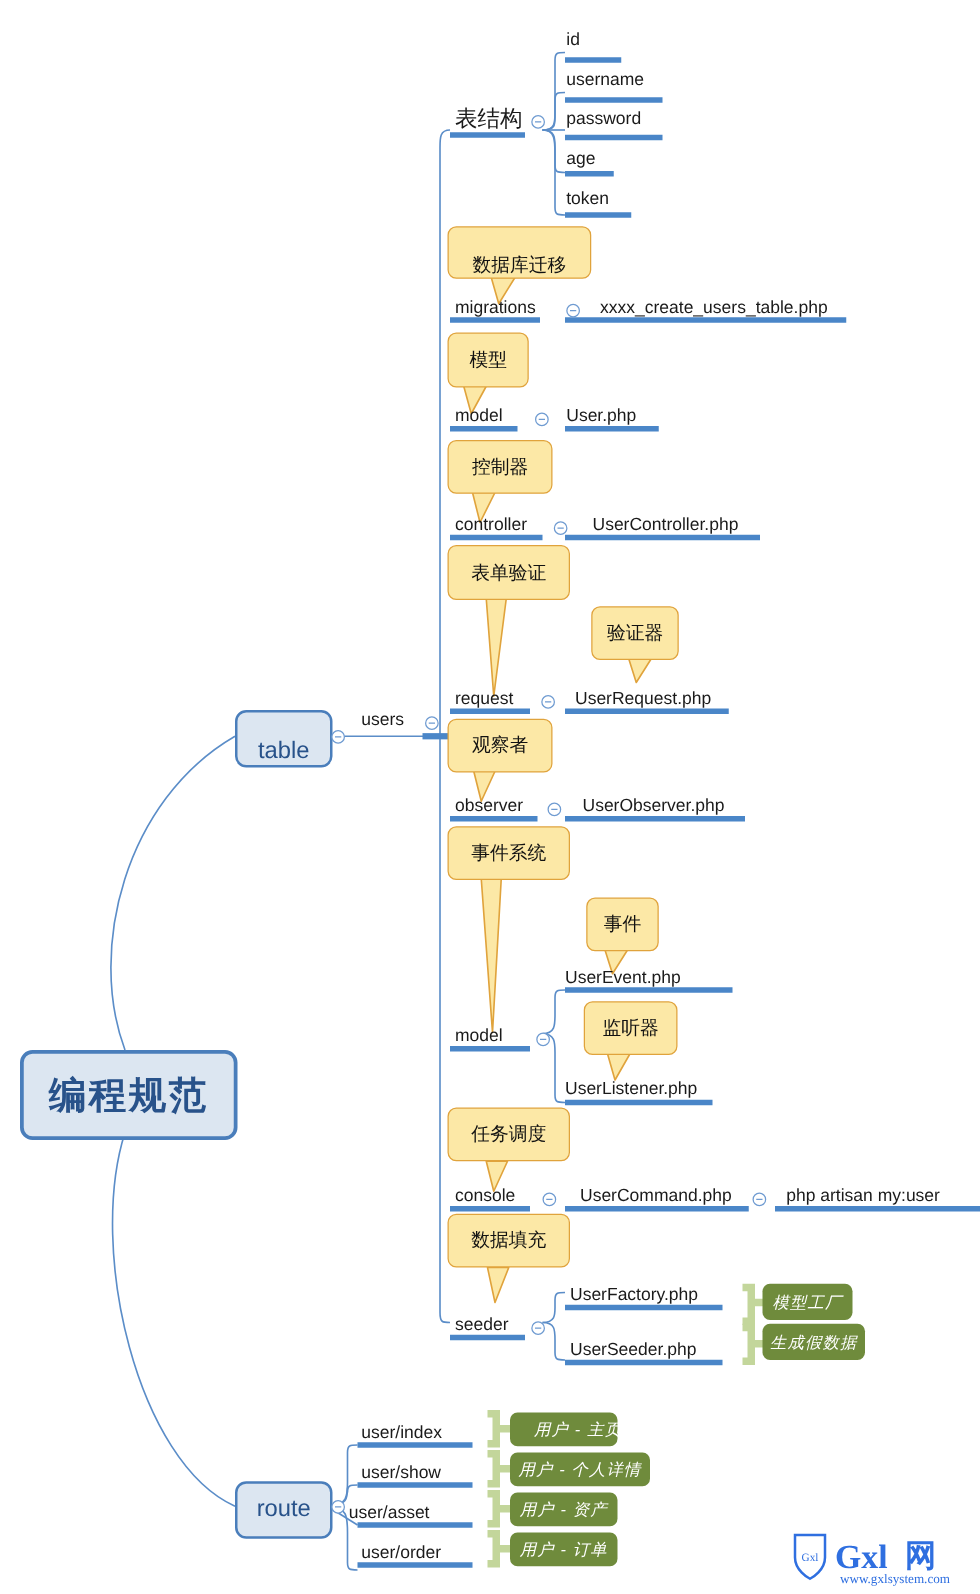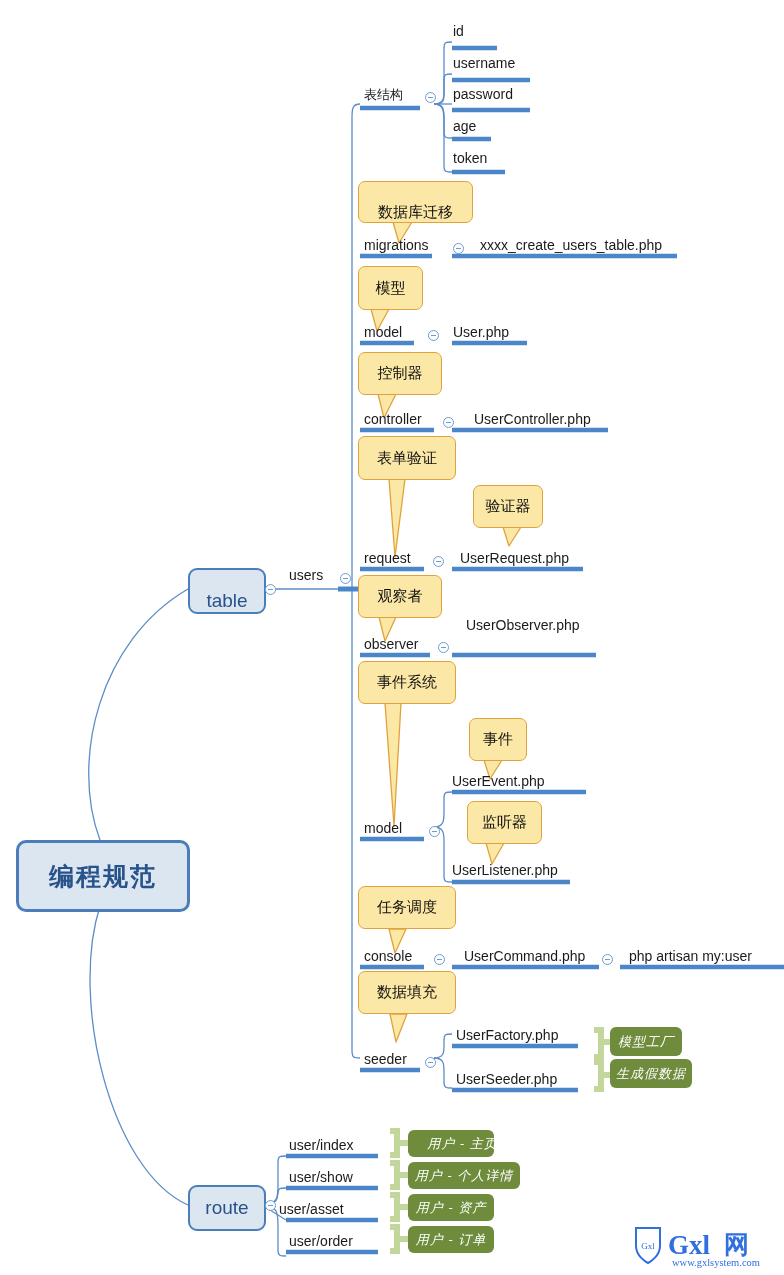--- a/index.html
+++ b/index.html
@@ -4,28 +4,28 @@
 <style>
   html,body{margin:0;padding:0;background:#ffffff;}
   body{width:784px;height:1275px;position:relative;overflow:hidden;
        font-family:"Liberation Sans","DejaVu Sans",sans-serif;}
   #stage{position:absolute;left:0;top:0;width:784px;height:1275px;}
   svg.layer{position:absolute;left:0;top:0;width:784px;height:1275px;overflow:visible;}
   .node{position:absolute;white-space:nowrap;}
 
   
   .topic{font-size:14px;color:#1a1a1a;line-height:18px;}
-  .topic.cn{font-size:13px;}
+  .topic.cn{font-size:18px;}
 
   
   .capsule{
     background:#dce6f1;border:3px solid #4a7ebb;border-radius:10px;
     color:#28528a;display:flex;align-items:center;justify-content:center;
   }
-  .capsule.root{font-size:25px;font-weight:bold;letter-spacing:2px;}
+  .capsule.root{font-size:30px;font-weight:bold;letter-spacing:2px;}
   .capsule.branch{font-size:19px;font-weight:normal;border-width:2px;border-radius:9px;}
 
   
   .callout{
     background:#fce8a6;border:1.4px solid #e5a githubdummy;
   }
   .callout{
     background:#fce8a6;border:1.4px solid #e0a33c;border-radius:7px;
     color:#111;font-size:15px;display:flex;align-items:center;justify-content:center;
     box-sizing:border-box;
@@ -266,21 +266,21 @@
     <span>UserRequest.php</span>
   </div>
 
   <div class="node callout" style="left:358px;top:575px;width:84px;height:43px;">
     <span>观察者</span>
   </div>
   <div class="node topic" style="left:364px;top:635px;">
     <span>observer</span>
   </div>
   <div class="toggle" style="left:438px;top:642px;"></div>
-  <div class="node topic" style="left:466px;top:616px;">
+  <div class="node topic" style="left:466px;top:635px;">
     <span>UserObserver.php</span>
   </div>
 
   <div class="node callout" style="left:358px;top:661px;width:98px;height:43px;">
     <span>事件系统</span>
   </div>
   <div class="node callout" style="left:469px;top:718px;width:58px;height:43px;">
     <span>事件</span>
   </div>
   <div class="node topic" style="left:452px;top:772px;">

